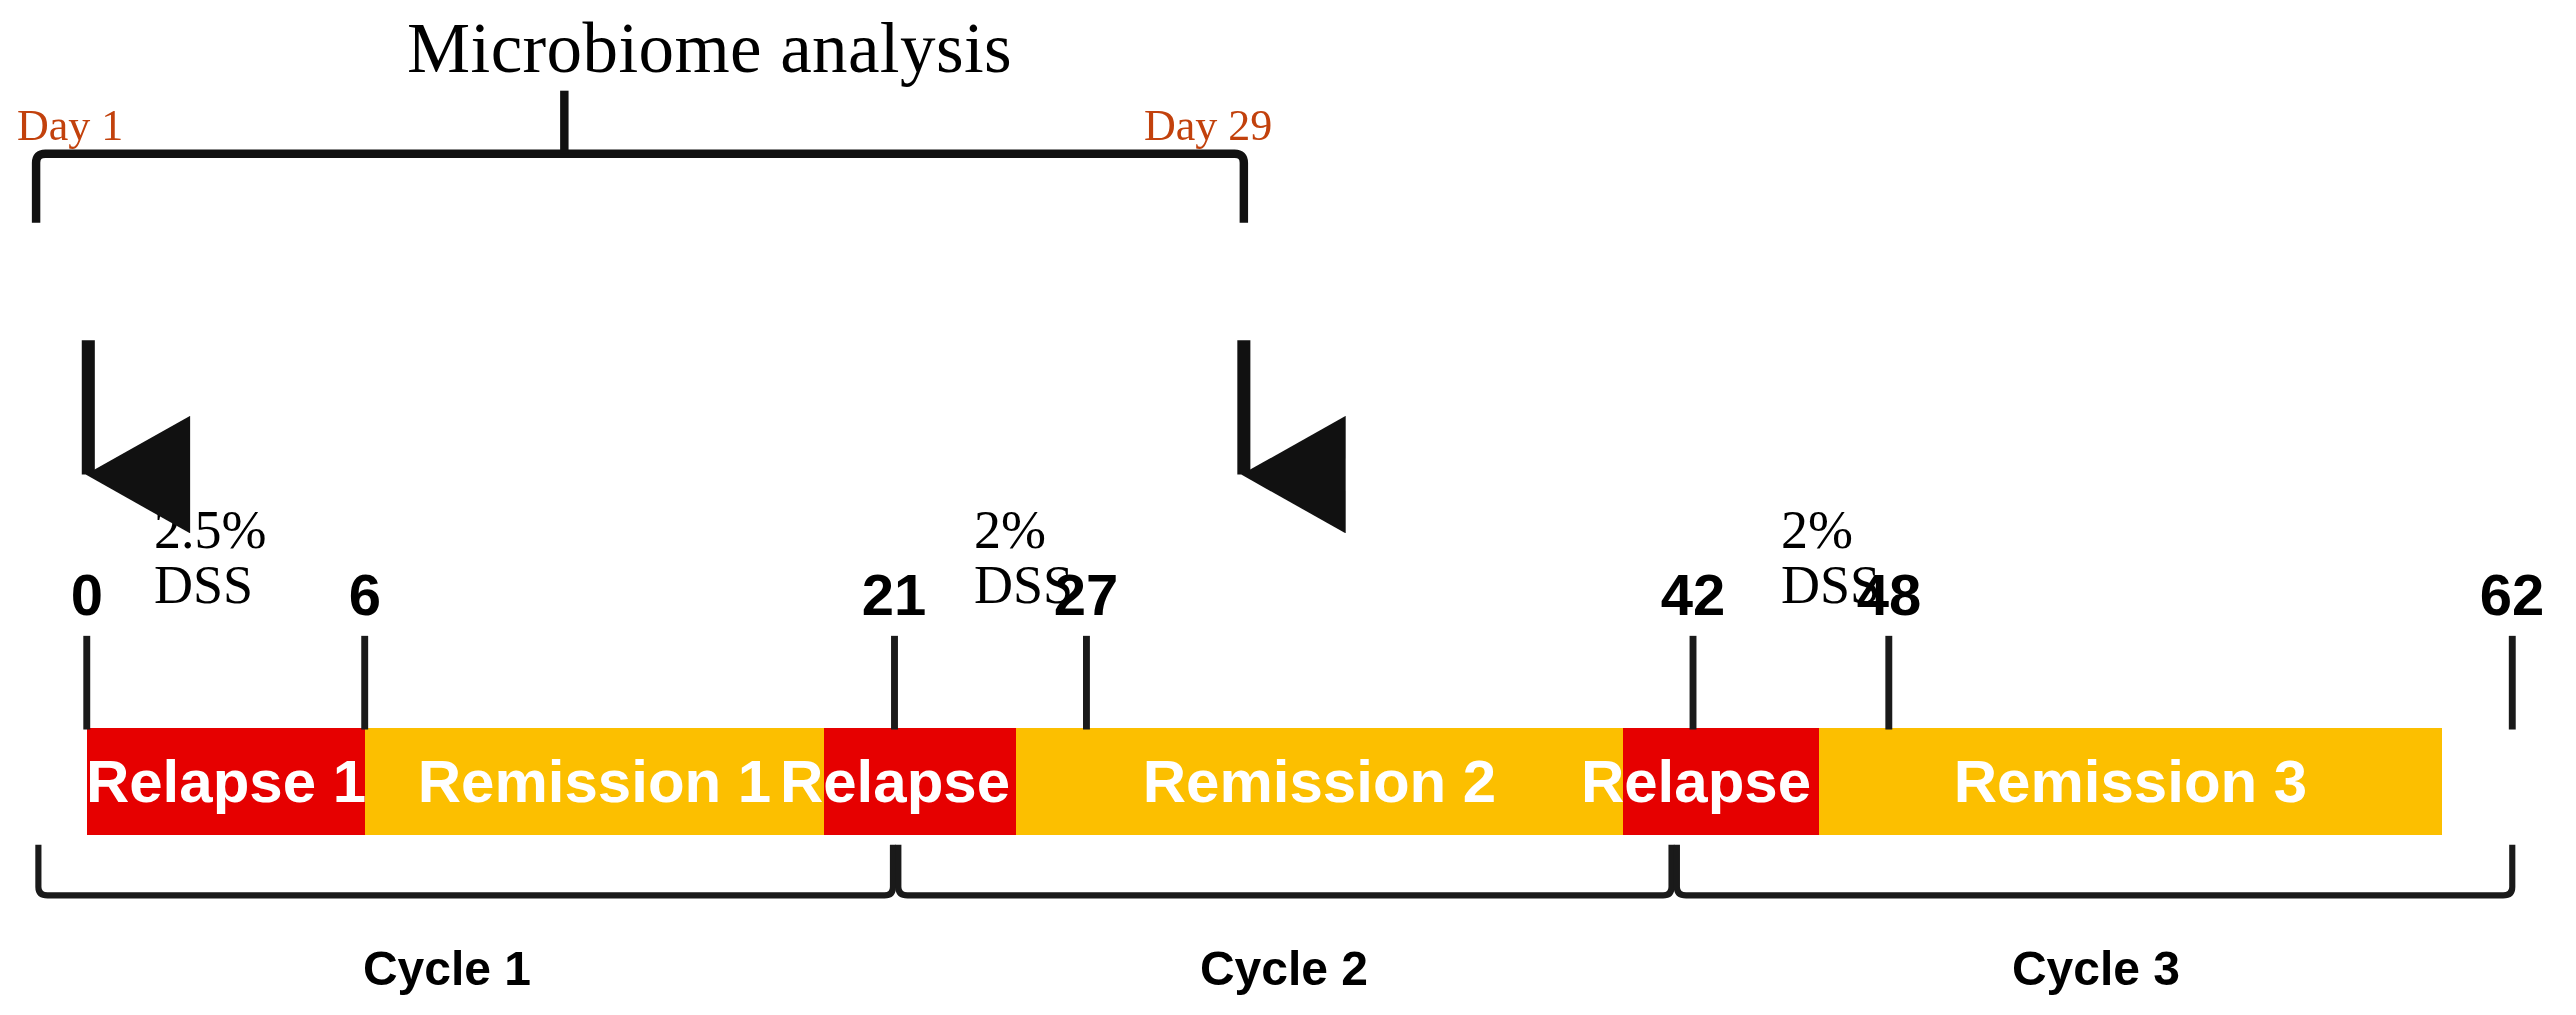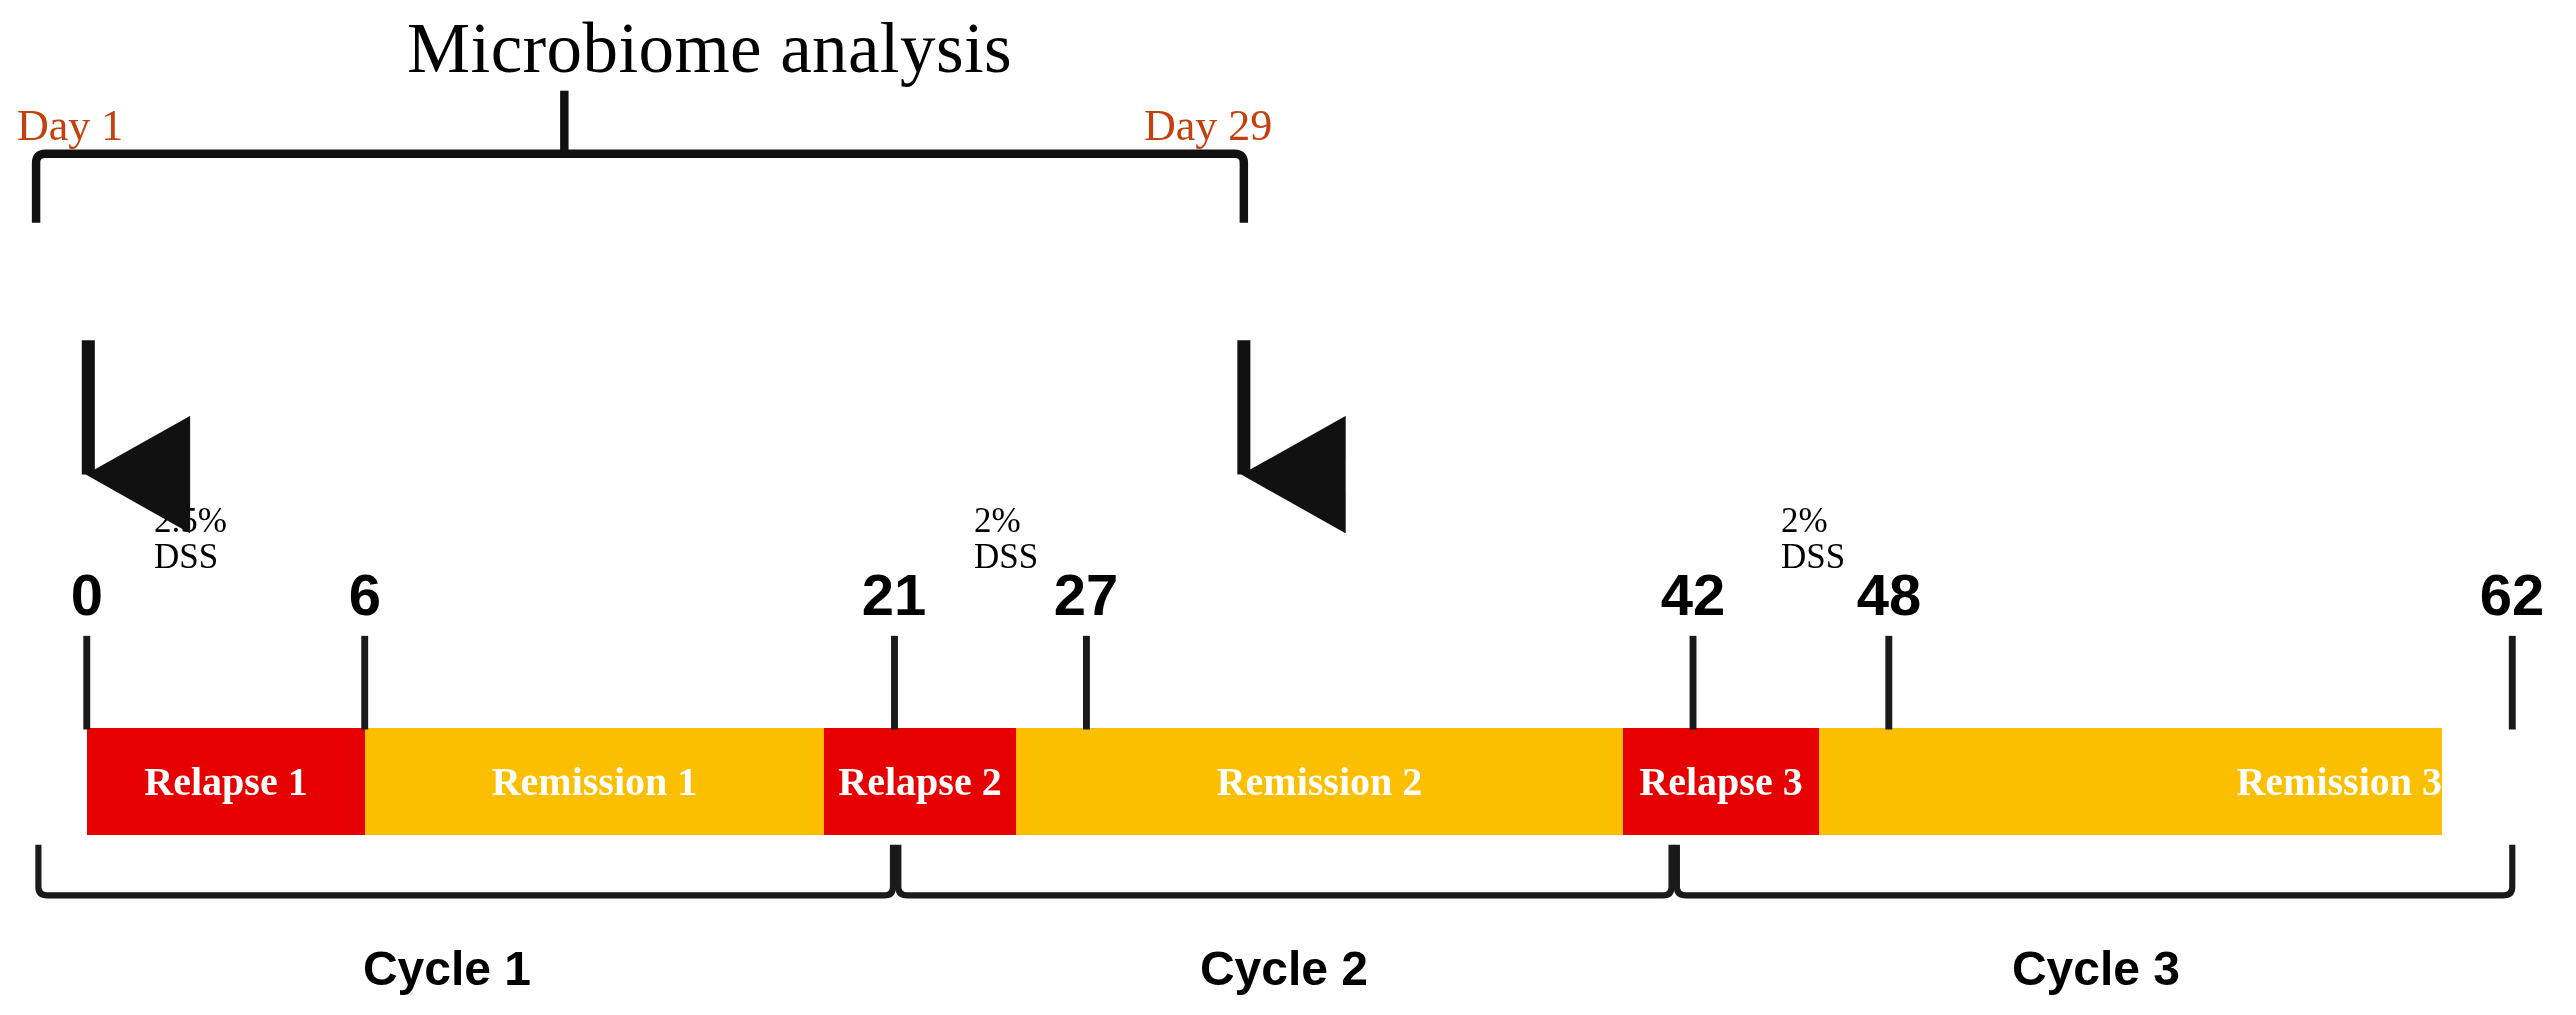--- a/index.html
+++ b/index.html
@@ -51,21 +51,21 @@
     font-family: "Liberation Sans", sans-serif;
     font-weight: bold;
     font-size: 58px;
     color: #000000;
     white-space: nowrap;
     text-align: center;
     transform: translateX(-50%);
   }
   .dss-label {
     font-family: "Liberation Serif", serif;
-    font-size: 35px;
+    font-size: 54px;
     line-height: 1.02;
     color: #000000;
     white-space: nowrap;
     text-align: left;
   }
 
   
   #bar {
     position: absolute;
     left: 87px;
@@ -77,23 +77,23 @@
     overflow: hidden;
   }
   .seg {
     height: 100%;
     display: flex;
     align-items: center;
     justify-content: center;
     box-sizing: border-box;
   }
   .seg-label {
-    font-family: Liberation Serif, serif;
+    font-family: Liberation Sans, sans-serif;
     font-weight: bold;
-    font-size: 40px;
+    font-size: 60px;
     color: #ffffff;
     white-space: nowrap;
     letter-spacing: 0px;
   }
 
   
   .cycle-label {
     font-family: "Liberation Sans", sans-serif;
     font-weight: bold;
     font-size: 48px;
@@ -146,21 +146,21 @@
     </div>
     <div class="seg" style="width:192px; background:#E60000;">
       <span class="seg-label">Relapse 2</span>
     </div>
     <div class="seg" style="width:607px; background:#FCBF00;">
       <span class="seg-label">Remission 2</span>
     </div>
     <div class="seg" style="width:196px; background:#E60000;">
       <span class="seg-label">Relapse 3</span>
     </div>
-    <div class="seg" style="width:623px; background:#FCBF00;justify-content:flex-end;">
+    <div class="seg" style="width:623px; background:#FCBF00;">
       <span class="seg-label">Remission 3</span>
     </div>
   </div>
 
   <div class="abs cycle-label" style="left:447px; top:941px;">Cycle 1</div>
   <div class="abs cycle-label" style="left:1284px; top:941px;">Cycle 2</div>
   <div class="abs cycle-label" style="left:2096px; top:941px;">Cycle 3</div>
 
   <svg id="lines" viewBox="0 0 3355 1323" xmlns="http://www.w3.org/2000/svg">
     <defs>

